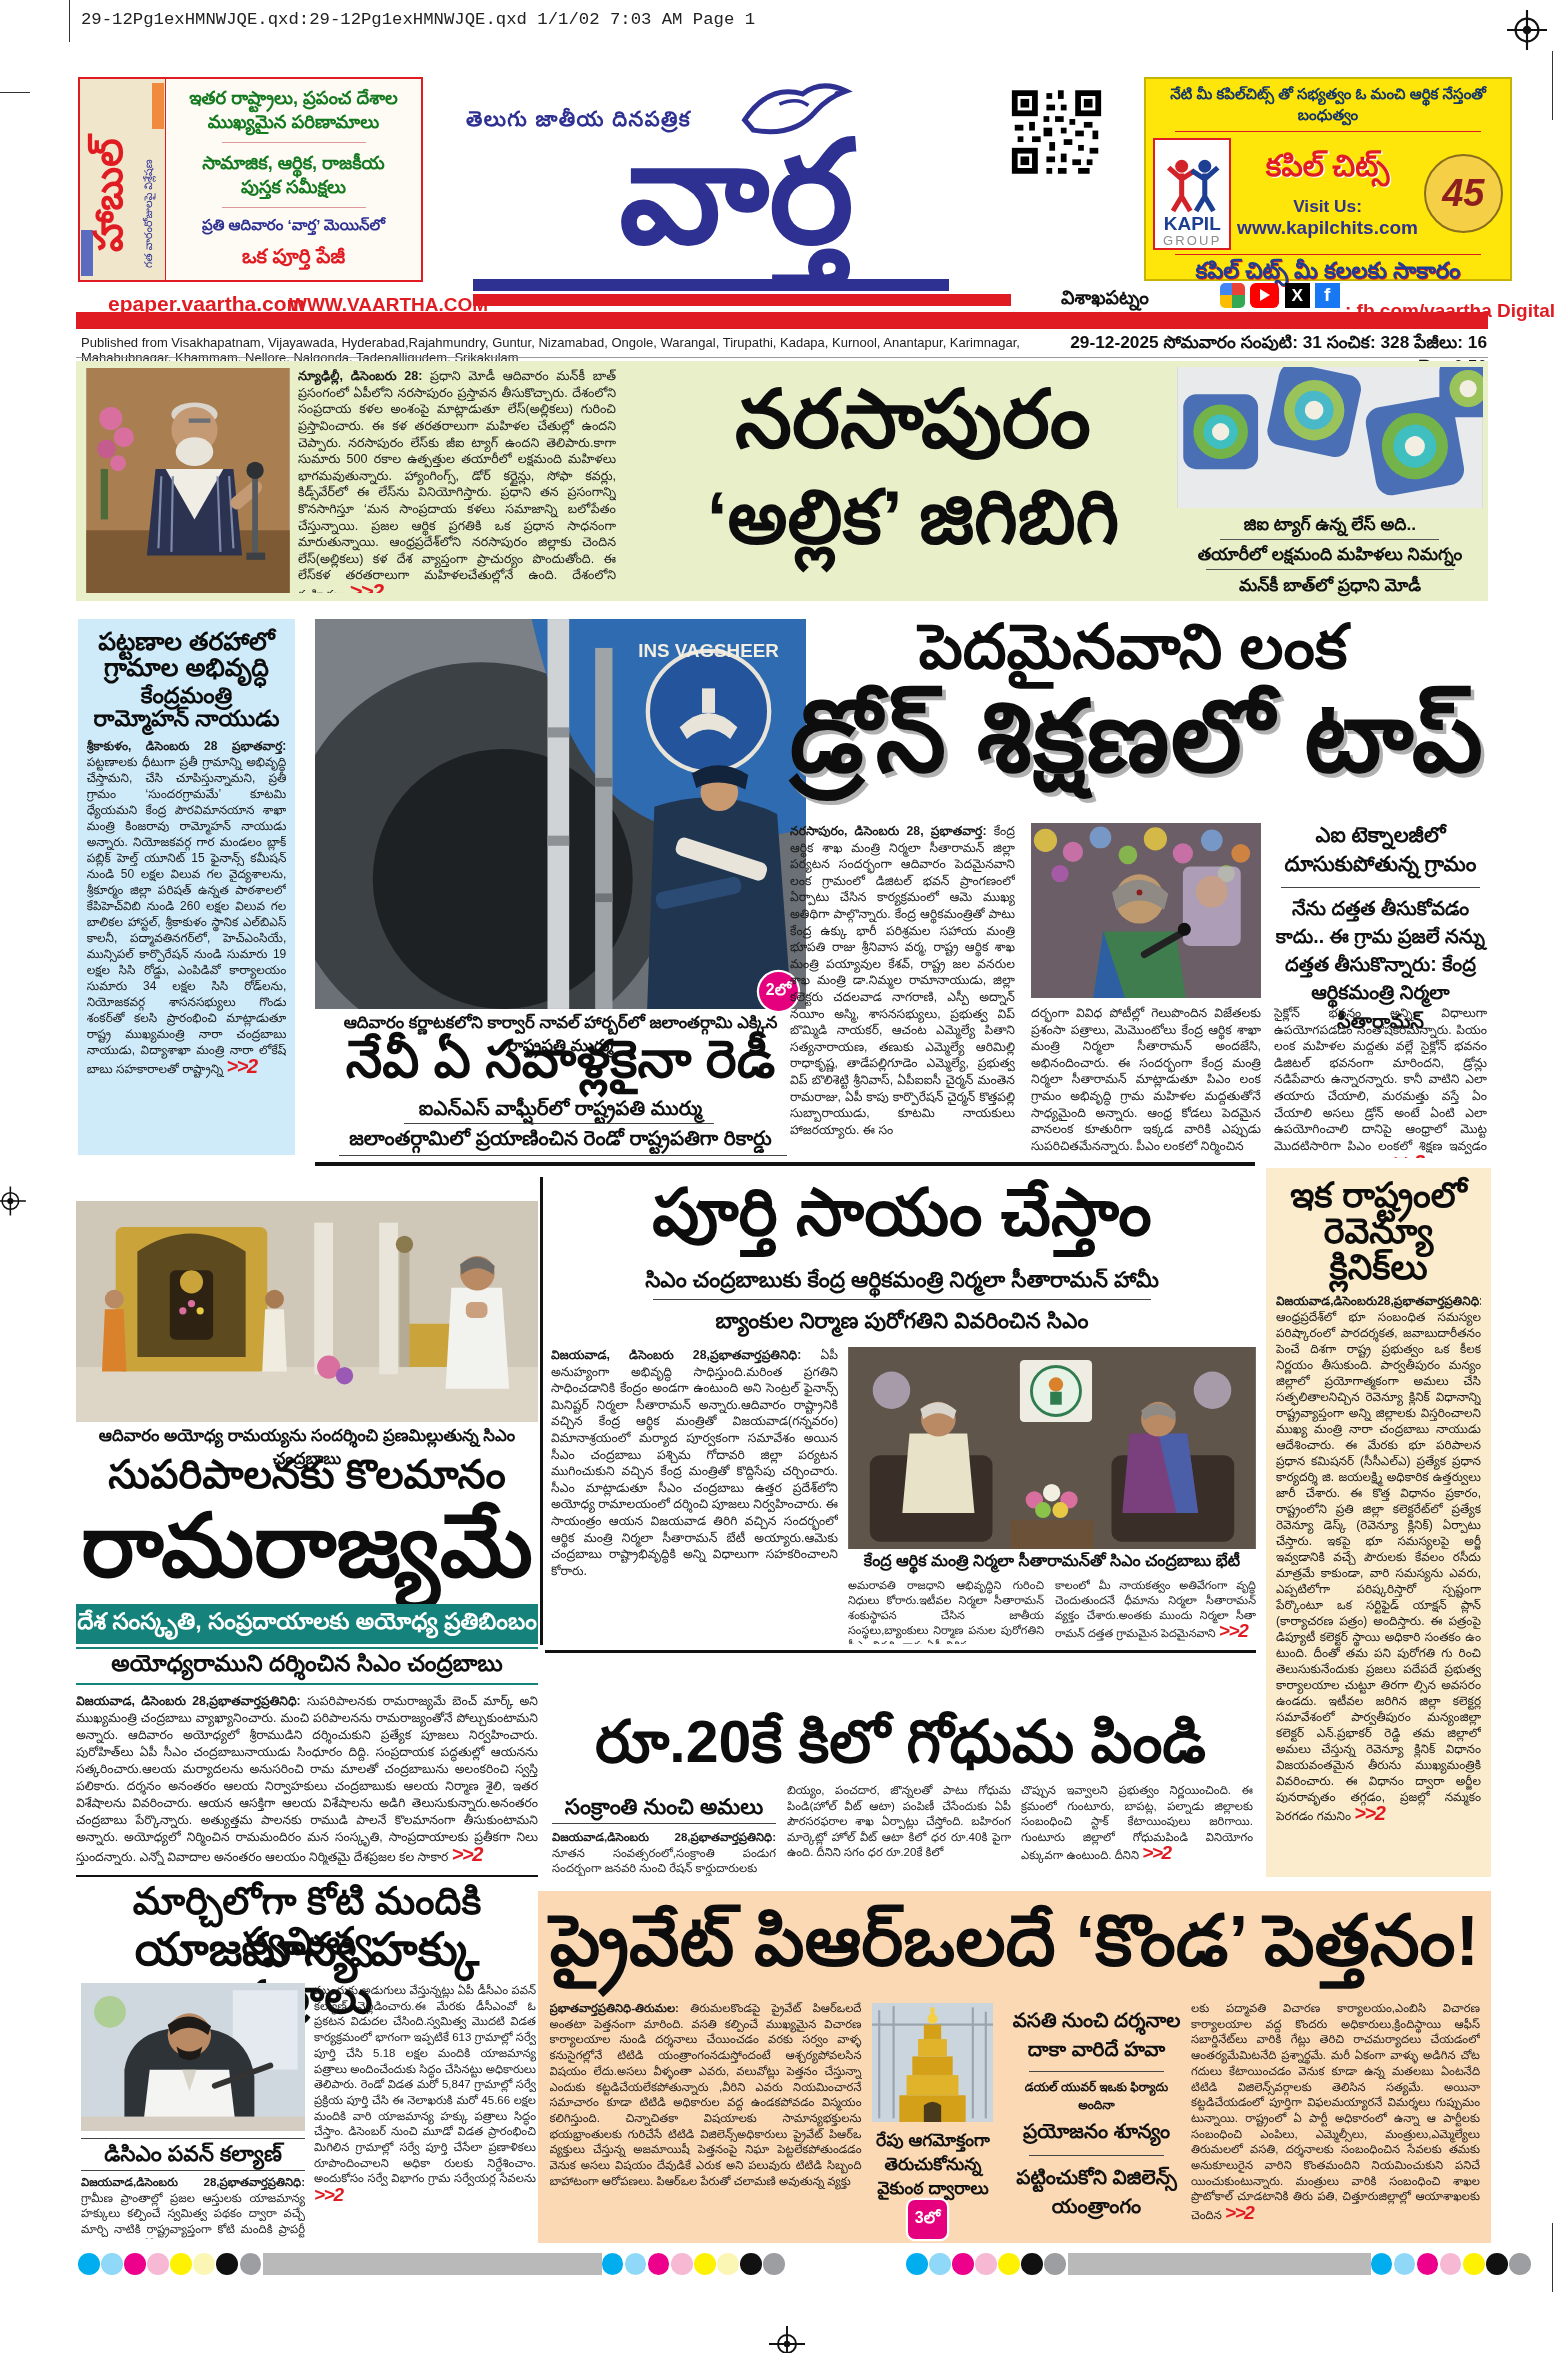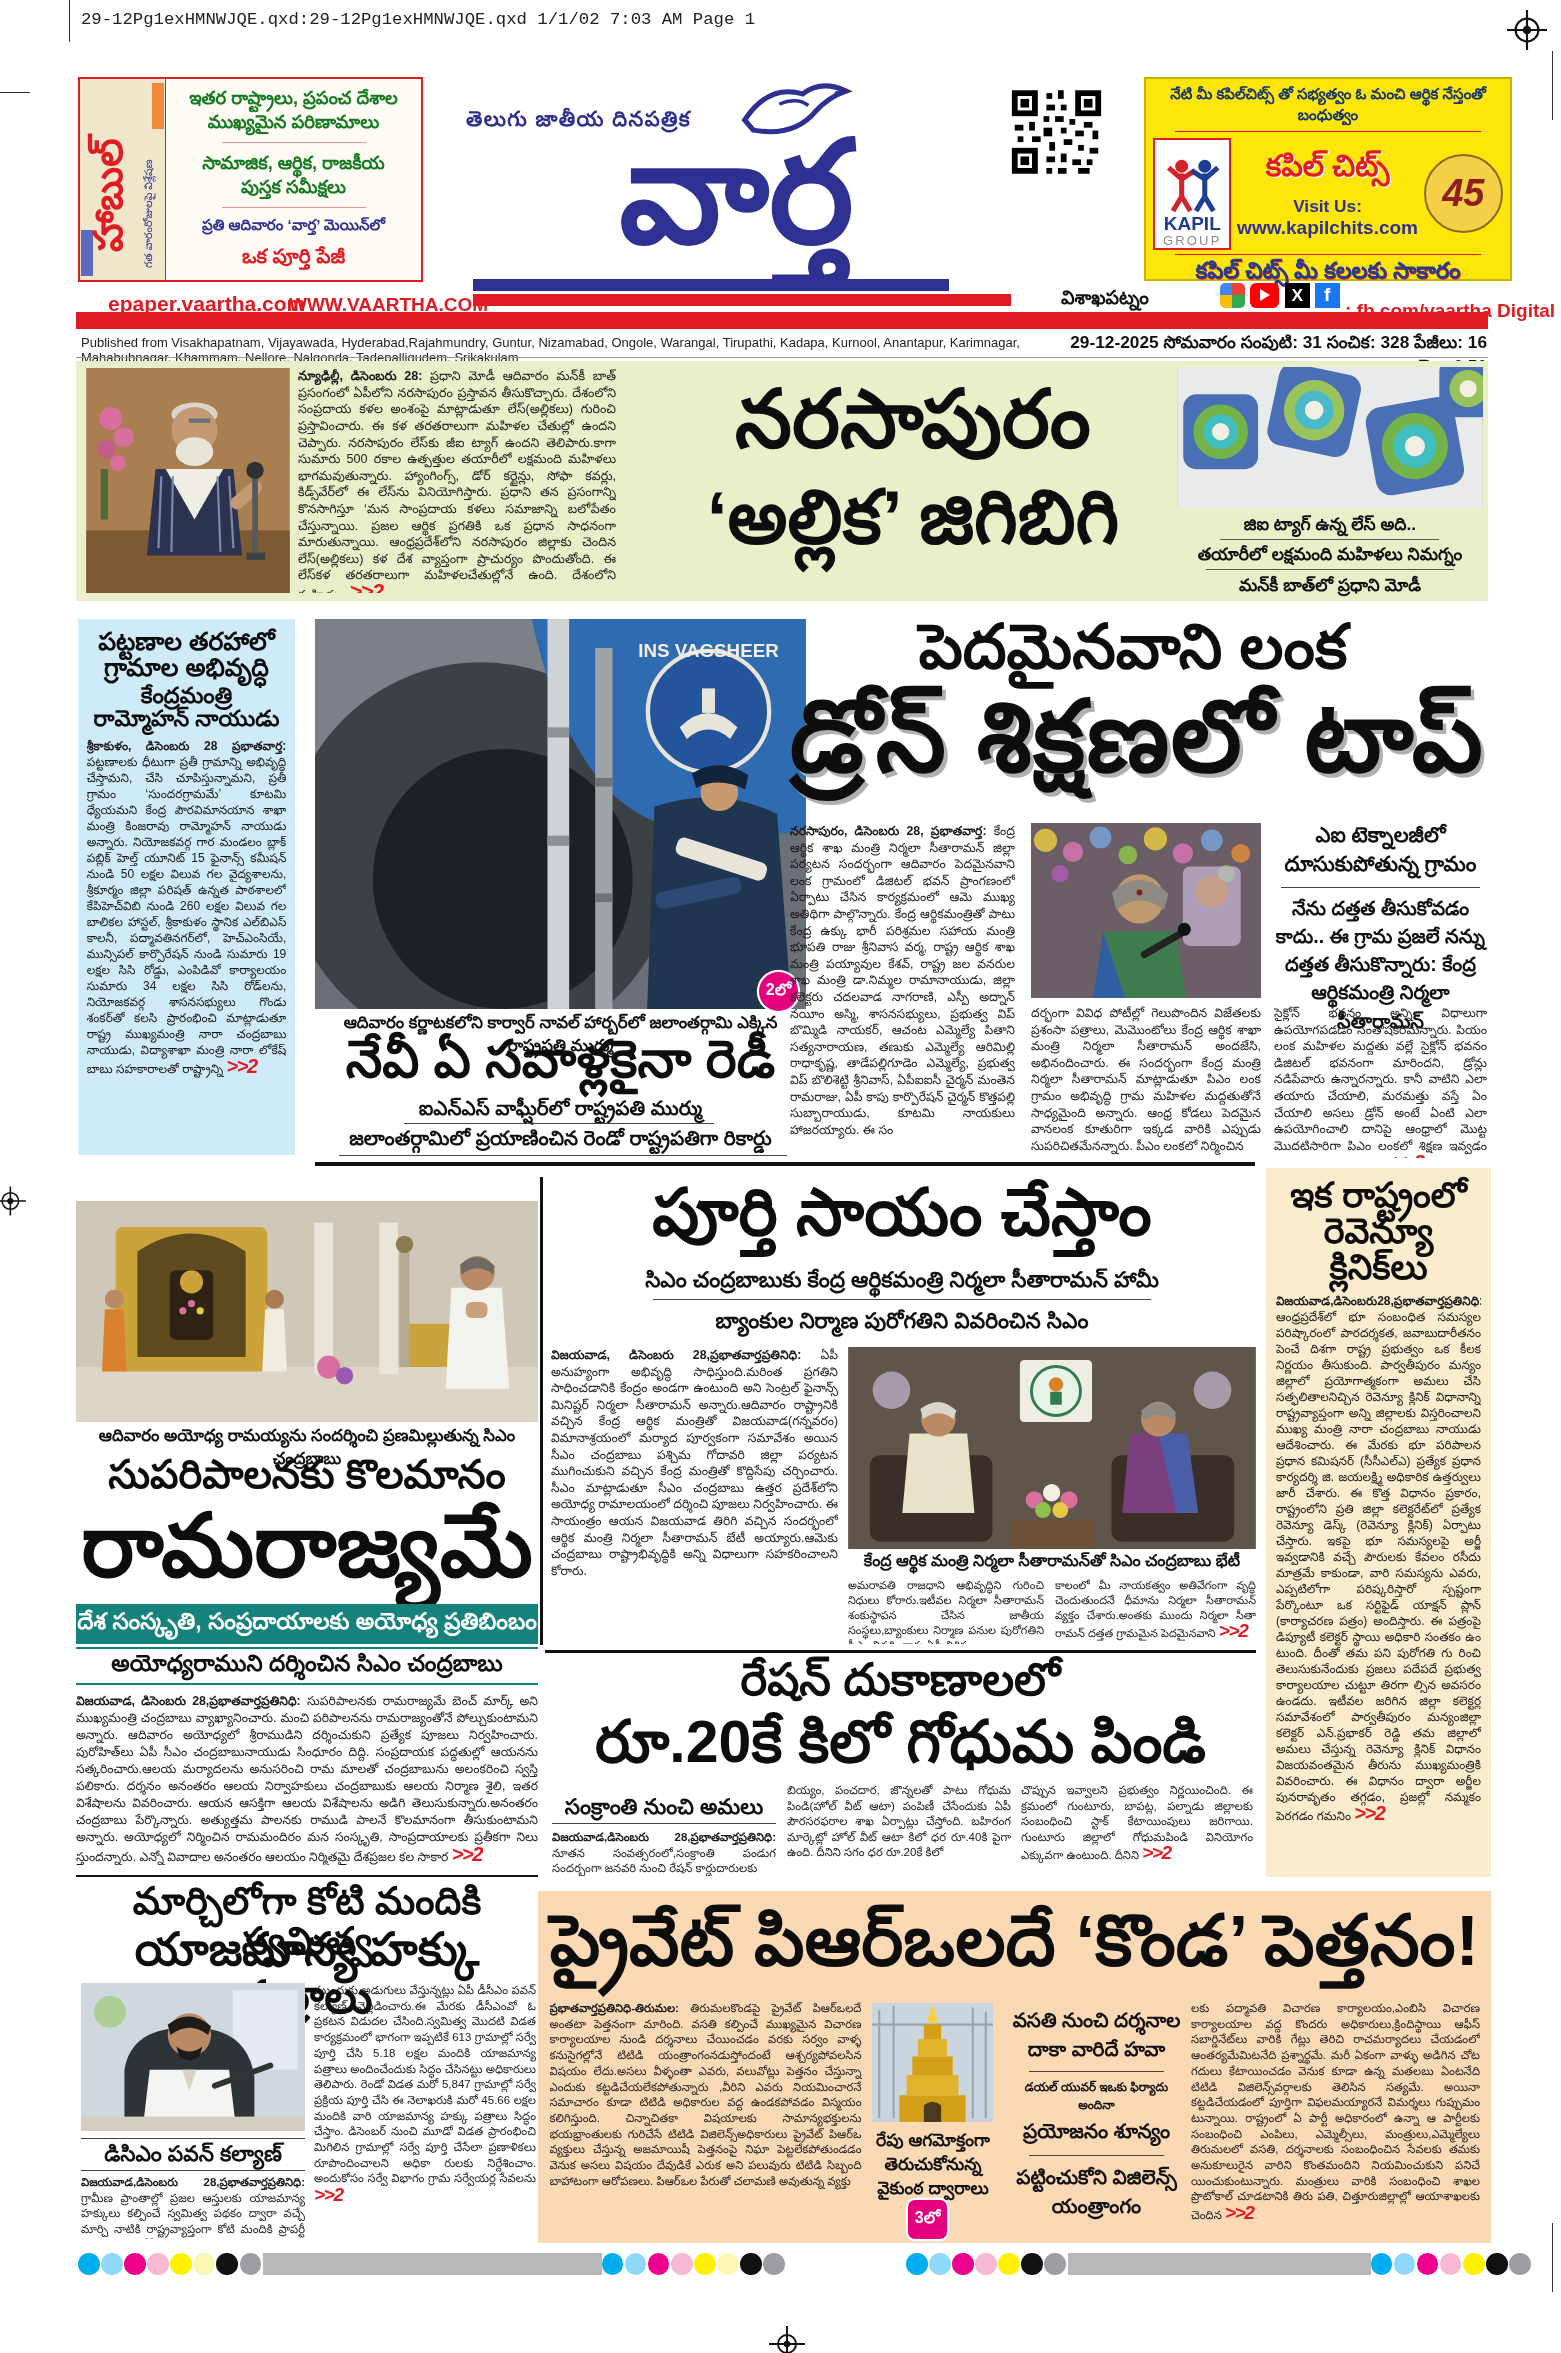--- a/index.html
+++ b/index.html
@@ -394,21 +394,20 @@
     </svg>
   </div>
   <div class="abs ctr capline" style="left:848px;top:1552px;width:408px;font-size:16px;">కేంద్ర ఆర్థిక మంత్రి నిర్మలా సీతారామన్‌తో సిఎం చంద్రబాబు భేటీ</div>
   <div class="abs body-txt just" style="left:848px;top:1578px;width:196px;height:66px;font-size:11.2px;line-height:15px;">అమరావతి రాజధాని ఆభివృద్ధిని గురించి నిధులు కోరారు.ఇటీవల నిర్మలా సీతారామన్ శంకుస్థాపన చేసిన జాతీయ సంస్థలు,బ్యాంకులు నిర్మాణ పనుల పురోగతిని సీఎం వివరించారు.ఏపీ నిర్దిష్ట</div>
   <div class="abs body-txt just" style="left:1055px;top:1578px;width:201px;height:66px;font-size:11.2px;line-height:15px;">
     <span>కాలంలో మీ నాయకత్వం అతివేగంగా వృద్ధి చెందుతుందనే ధీమాను నిర్మలా సీతారామన్ వ్యక్తం చేశారు.అంతకు ముందు నిర్మలా సీతా రామన్ దత్తత గ్రామమైన పెదమైనవాని</span>
     <span class="more" style="font-size:19px;">&gt;&gt;2</span>
   </div>
 
   <div class="abs box-rule" style="left:545px;top:1650px;width:711px;height:2.9px;"></div>
-  <div class="abs hl ctr" style="left:545px;top:1657px;width:711px;font-size:45px;">రేషన్ దుకాణాలలో</div>
   <div class="abs hl ctr" style="left:545px;top:1712px;width:711px;font-size:59px;">రూ.20కే కిలో గోధుమ పిండి</div>
   <div class="abs ctr bold" style="left:552px;top:1794px;width:224px;font-size:21.7px;">సంక్రాంతి నుంచి అమలు</div>
   <div class="abs hairline" style="left:552px;top:1823px;width:224px;"></div>
   <div class="abs body-txt just" style="left:552px;top:1830px;width:224px;height:46px;font-size:11.5px;line-height:15.5px;">
     <span class="bold">విజయవాడ,డిసెంబరు 28,ప్రభాతవార్తప్రతినిధి:</span>
     <span>నూతన సంవత్సరంలో,సంక్రాంతి పండుగ సందర్భంగా జనవరి నుంచి రేషన్ కార్డుదారులకు</span>
   </div>
   <div class="abs body-txt just" style="left:787px;top:1783px;width:224px;height:94px;font-size:11.5px;line-height:15.5px;">బియ్యం, పంచదార, జొన్నలతో పాటు గోధుమ పిండి(హోల్ వీట్ ఆటా) పంపిణీ చేసేందుకు ఏపీ పౌరసరఫరాల శాఖ ఏర్పాట్లు చేస్తోంది. బహిరంగ మార్కెట్లో హోల్ వీట్ ఆటా కిలో ధర రూ.40కి పైగా ఉంది. దీనిని సగం ధర రూ.20కే కిలో</div>
   <div class="abs body-txt just" style="left:1021px;top:1783px;width:232px;height:94px;font-size:11.5px;line-height:15.5px;">
     <span>చొప్పున ఇవ్వాలని ప్రభుత్వం నిర్ణయించింది. ఈ క్రమంలో గుంటూరు, బాపట్ల, పల్నాడు జిల్లాలకు సంబంధించి స్టాక్ కేటాయింపులు జరిగాయి. గుంటూరు జిల్లాలో గోధుమపిండి వినియోగం ఎక్కువగా ఉంటుంది. దీనిని</span>

